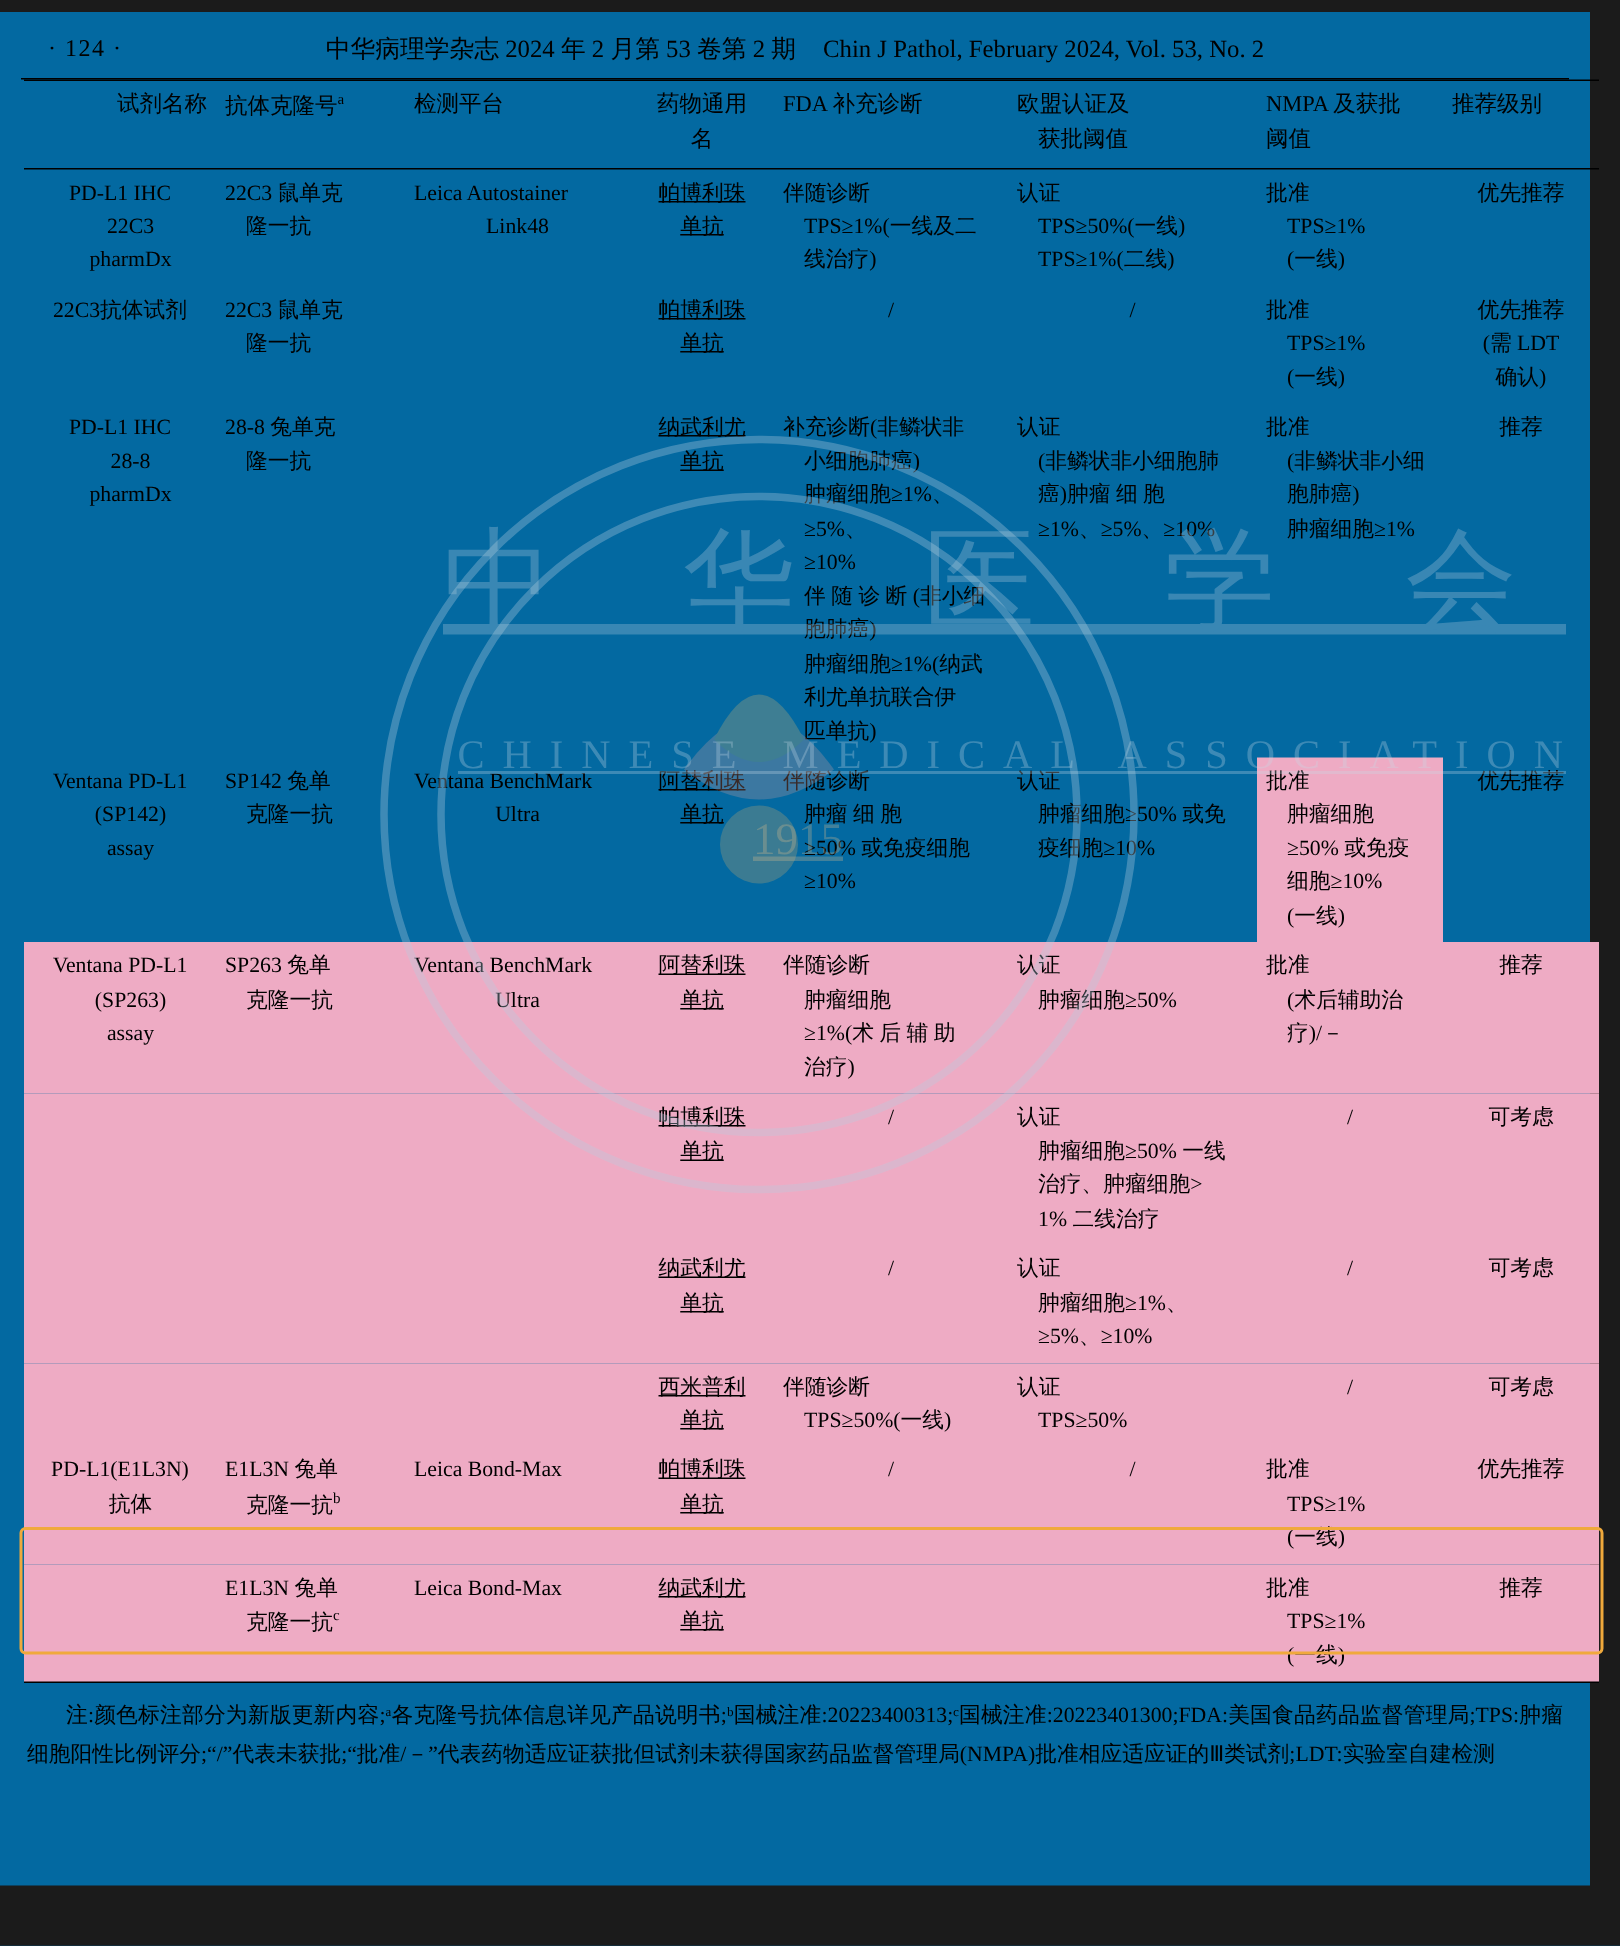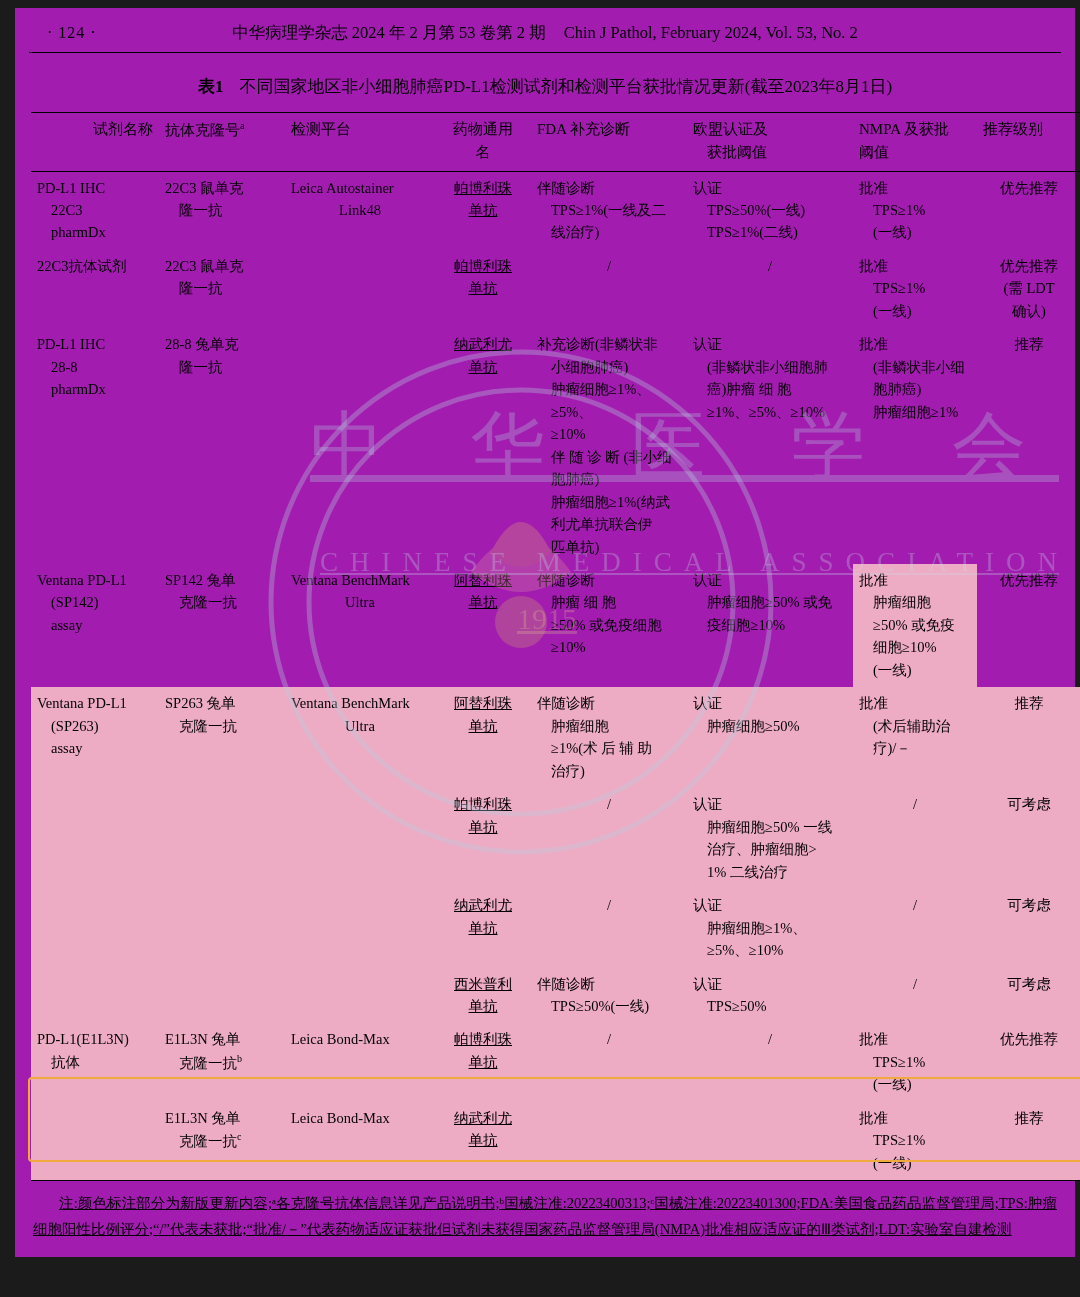--- a/index.html
+++ b/index.html
@@ -8,25 +8,25 @@
     background: #1b1b1b;
   }
   body {
     width: 1080px;
     height: 1297px;
     font-family: "Liberation Serif", serif;
     overflow: hidden;
   }
   .page {
     position: absolute;
-    left: 15px;
+    left: 0;
     top: 8px;
     width: 1060px;
     height: 1249px;
-    background: #a21caf;
+    background: #0369a1;
     box-sizing: border-box;
     padding: 0;
   }
   
   .runhead {
     position: relative;
     height: 44px;
     border-bottom: 1.5px solid #000;
     margin: 0 14px;
   }
@@ -81,21 +81,21 @@
     font-weight: normal;
     text-align: left;
     padding-top: 9px;
     padding-bottom: 10px;
     font-size: 15px;
   }
   .rule-top { border-top: 1.6px solid #000; }
   .rule-head { border-bottom: 1.1px solid #000; }
   .rule-bottom { border-bottom: 1.6px solid #000; }
 
-  td.c1 { width: 128px; }
+  td.c1 { width: 128px; text-align: center; }
   td.c2 { width: 126px; }
   td.c3 { width: 150px; }
   td.c4 { width: 96px;  text-align: center; text-decoration: underline;}
   td.c5 { width: 156px; }
   td.c6 { width: 166px; }
   td.c7 { width: 124px; }
   td.c8 { width: 104px; text-align: center; }
 
   th.c1 { width: 128px; text-align: right; }
   th.c2 { width: 126px; }
@@ -146,39 +146,35 @@
     text-decoration: underline;
   }
 
   
   .notes {
     margin: 10px 18px 0 18px;
     font-size: 14.5px;
     line-height: 1.75;
     text-align: justify;
     font-family: "Liberation Serif", serif;
-    text-decoration: underline;
   }
   .notes .lead { padding-left: 26px; }
 </style>
 </head>
 <body>
 
 <div class="page">
 
   <div class="runhead">
     <div class="folio">·  124  ·</div>
     <div class="runhead-title">
       <span>中华病理学杂志 2024 年 2 月第 53 卷第 2 期</span><span class="gap" style="display:inline-block;width:18px"></span><span class="en">Chin J Pathol, February 2024, Vol. 53, No. 2</span>
     </div>
   </div>
 
-  <div class="caption">
-    <b>表1</b><span class="gap"></span><span>不同国家地区非小细胞肺癌PD-L1检测试剂和检测平台获批情况更新(截至2023年8月1日)</span>
-  </div>
 
   <div class="tbl-wrap">
 
     <div class="watermark">
       <svg width="560" height="560" viewBox="0 0 560 560" style="position:absolute;left:210px;top:210px;opacity:.33">
         <g fill="none" stroke="#b7cfe2" stroke-width="5">
           <circle cx="280" cy="280" r="250"></circle>
           <circle cx="280" cy="280" r="212"></circle>
         </g>
         <g fill="#e8a7a0" opacity=".75">

